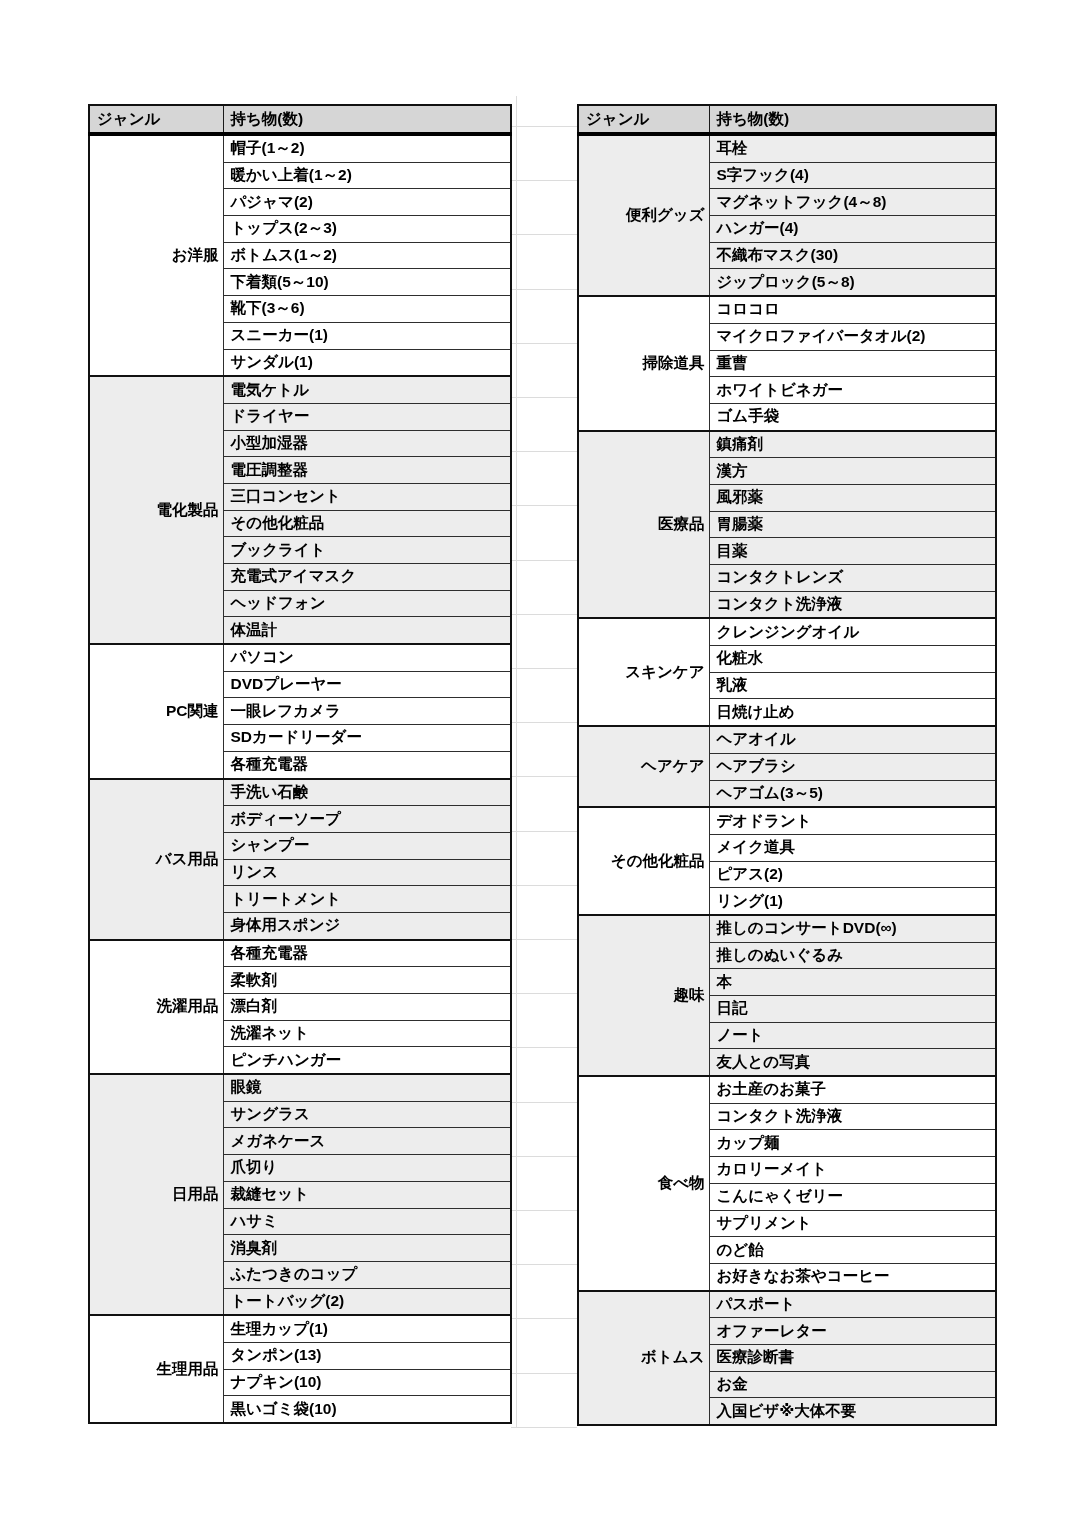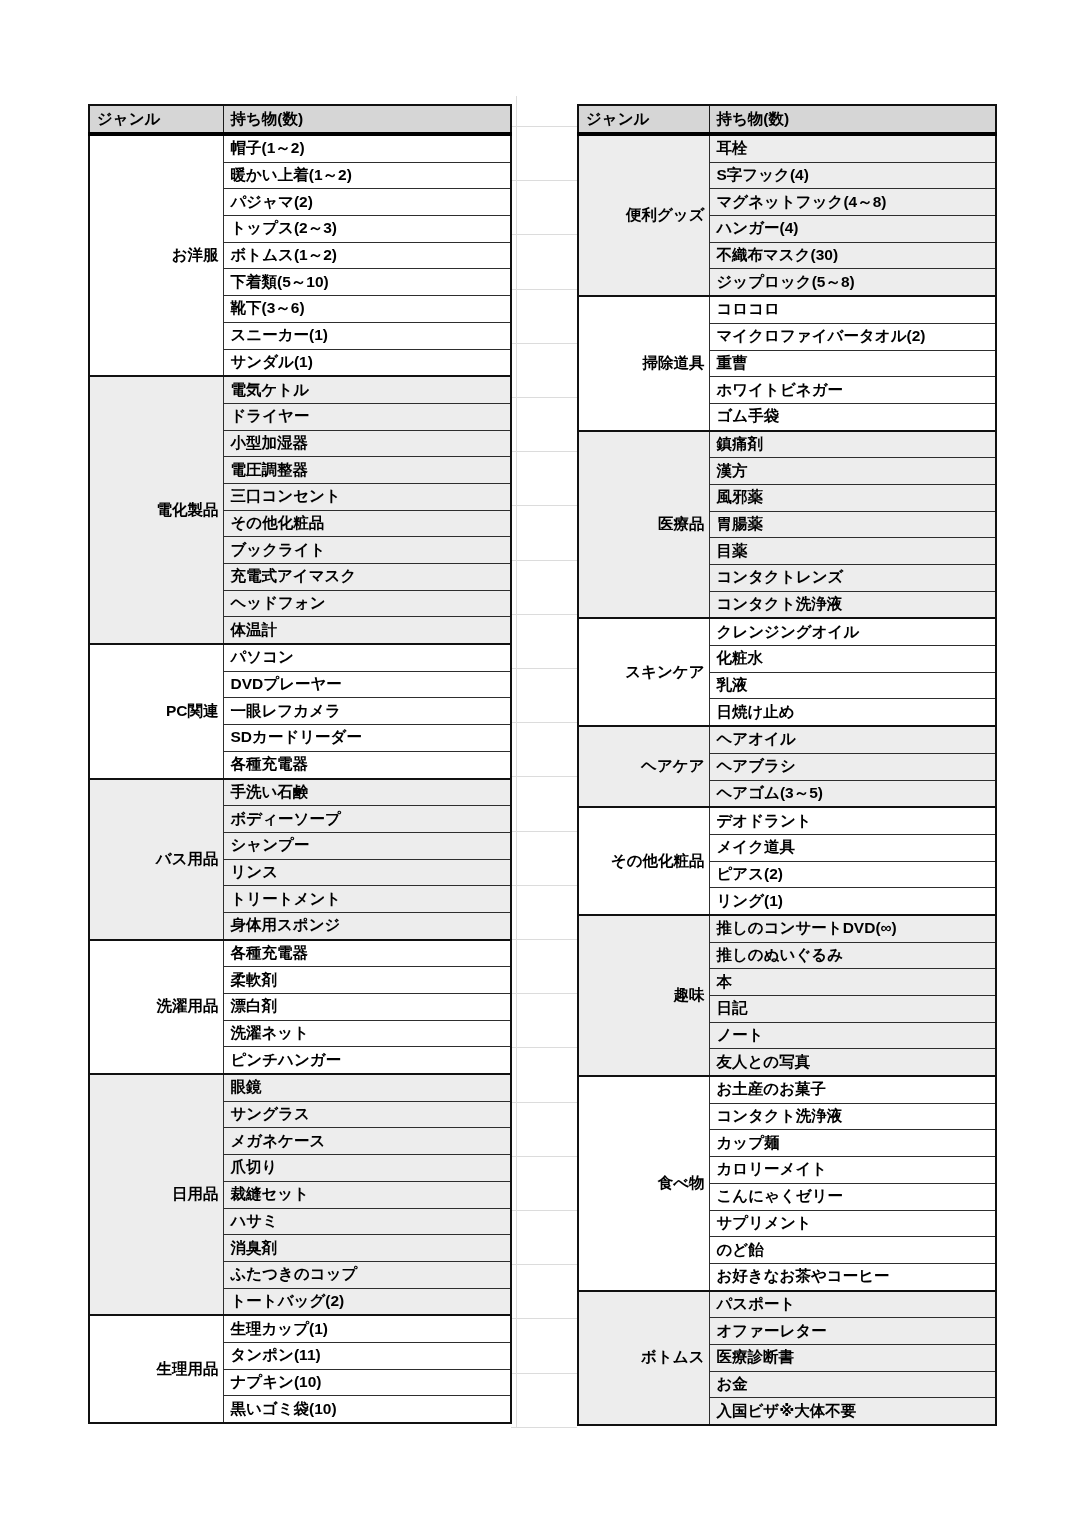--- a/index.html
+++ b/index.html
@@ -209,21 +209,21 @@
           <td class="item shaded">ふたつきのコップ</td>
         </tr>
         <tr>
           <td class="item shaded">トートバッグ(2)</td>
         </tr>
         <tr class="section-start">
           <td rowspan="4" class="genre">生理用品</td>
           <td class="item">生理カップ(1)</td>
         </tr>
         <tr>
-          <td class="item">タンポン(11)</td>
+          <td class="item">タンポン(13)</td>
         </tr>
         <tr>
           <td class="item">ナプキン(10)</td>
         </tr>
         <tr>
           <td class="item">黒いゴミ袋(10)</td>
         </tr>
       </tbody>
   </table>
 

